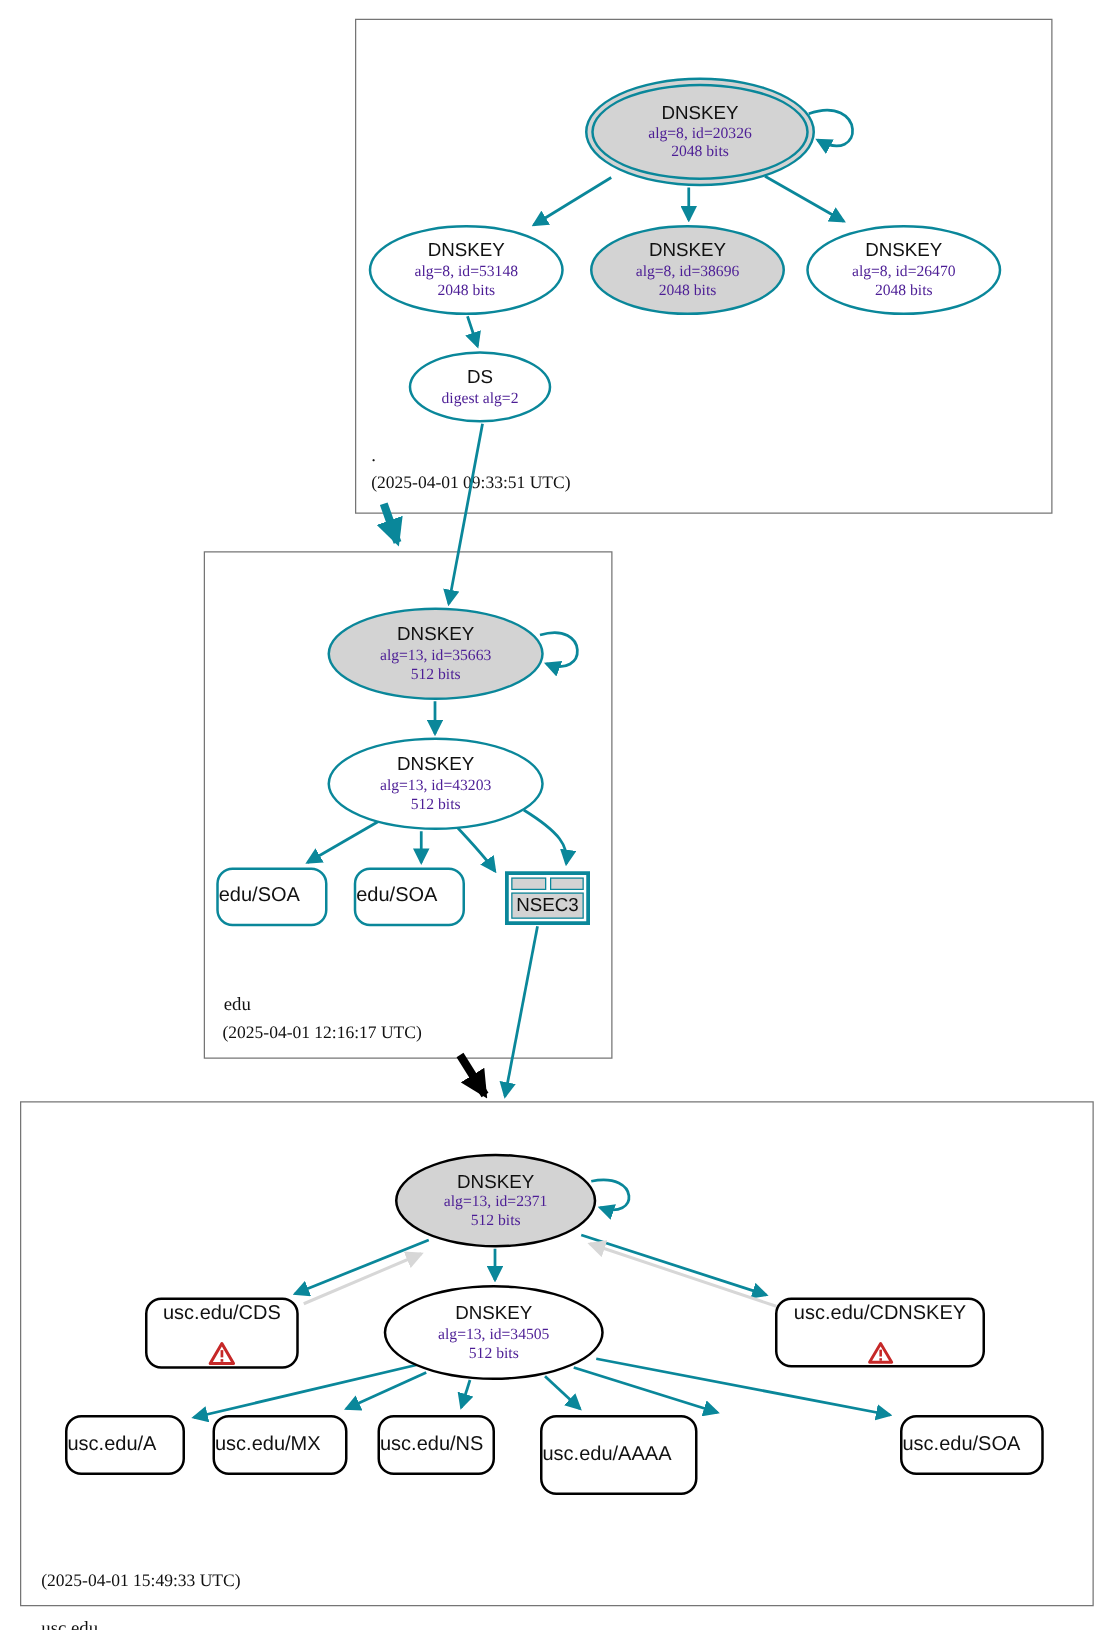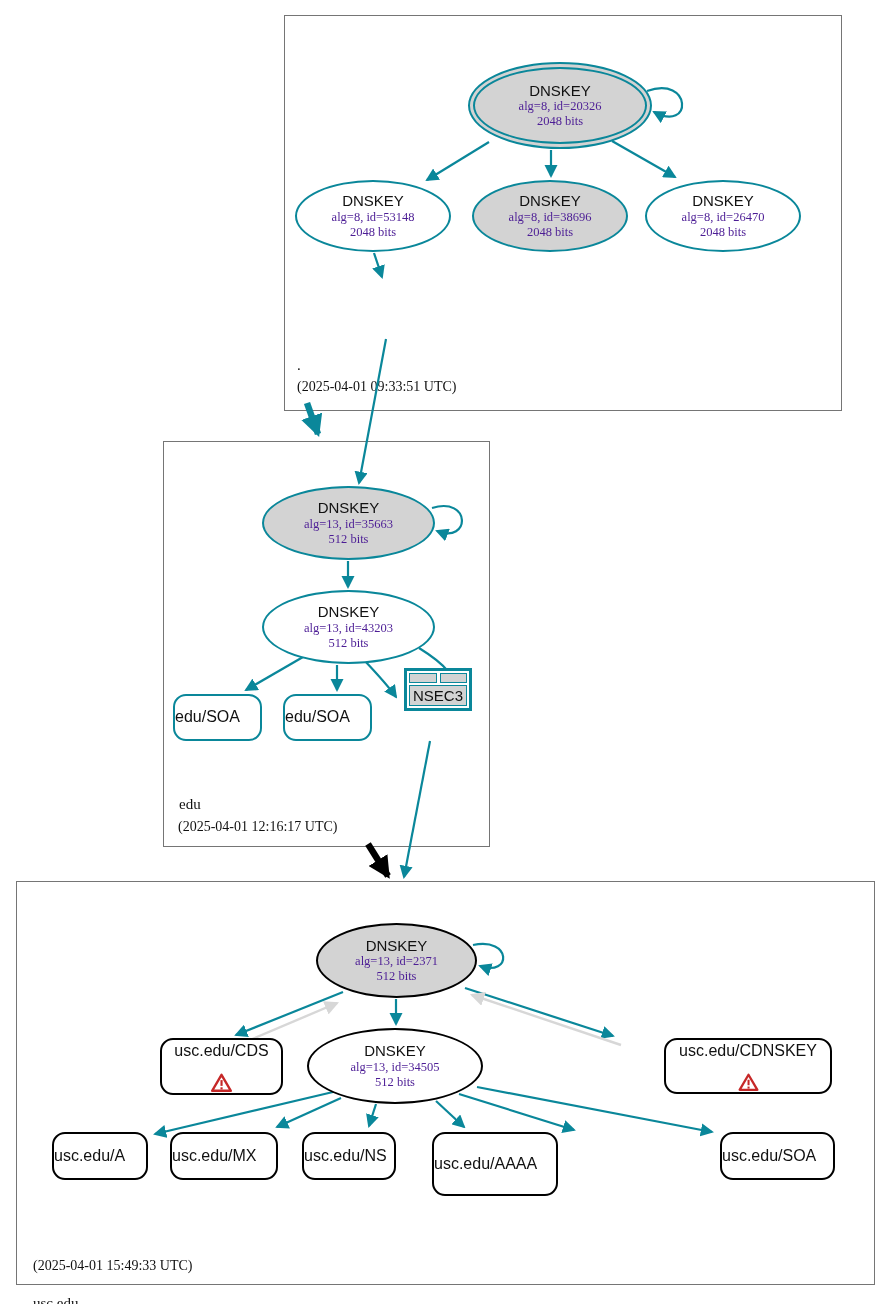--- a/index.html
+++ b/index.html
@@ -18,21 +18,21 @@
   .dbl::before{content:"";position:absolute;inset:3px;border:2.2px solid var(--teal);
        border-radius:50%;pointer-events:none;}
   .txt{position:relative;z-index:1;}
   .t{font:15px/1.15 "Liberation Sans",sans-serif;color:#111;}
   .d{font:12.5px/1.2 "Liberation Serif",serif;color:#4c1d95;}
 
   .rr{position:absolute;border:2.2px solid var(--teal);border-radius:13px;background:#fff;
       display:flex;align-items:center;text-align:center;
       font:16px/1.15 "Liberation Sans",sans-serif;color:#111;z-index:3;box-sizing:border-box;}
   .rr.blackb{border-color:#000;border-width:2.4px;}
-  .rr.warnbox{flex-direction:column;gap:12px;padding-top:2px;margin-left:44px;}
+  .rr.warnbox{flex-direction:column;gap:12px;padding-top:2px;}
 
   .nsec3{position:absolute;border:3px solid var(--teal);background:#fff;z-index:3;
          display:flex;flex-direction:column;padding:2px;gap:2px;box-sizing:border-box;}
   .nsec3 .hdr{display:flex;gap:3px;height:10px;}
   .nsec3 .cell{flex:1;border:1.5px solid var(--teal);background:var(--nodegray);}
   .nsec3 .nbody{flex:1;border:1.5px solid var(--teal);background:var(--nodegray);
          display:flex;align-items:center;justify-content:center;
          font:15px "Liberation Sans",sans-serif;color:#111;}
 
   .warnicon{display:block;margin-top:1px;}
@@ -128,20 +128,26 @@
       <div class="d">2048 bits</div>
     </div>
   </div>
   <div class="ell" style="left:645px;top:180px;width:156px;height:72px">
     <div class="txt">
       <div class="t">DNSKEY</div>
       <div class="d">alg=8, id=26470</div>
       <div class="d">2048 bits</div>
     </div>
   </div>
+  <div class="ell" style="left:327px;top:281px;width:114px;height:57px">
+    <div class="txt">
+      <div class="t">DS</div>
+      <div class="d">digest alg=2</div>
+    </div>
+  </div>
 
   <div class="ell gray" style="left:262px;top:486px;width:173px;height:74px">
     <div class="txt">
       <div class="t">DNSKEY</div>
       <div class="d">alg=13, id=35663</div>
       <div class="d">512 bits</div>
     </div>
   </div>
   <div class="ell" style="left:262px;top:590px;width:173px;height:74px">
     <div class="txt">
@@ -149,21 +155,21 @@
       <div class="d">alg=13, id=43203</div>
       <div class="d">512 bits</div>
     </div>
   </div>
   <div class="rr" style="left:173px;top:694px;width:89px;height:47px">
     <span>edu/SOA</span>
   </div>
   <div class="rr" style="left:283px;top:694px;width:89px;height:47px">
     <span>edu/SOA</span>
   </div>
-  <div class="nsec3" style="left:404px;top:668px;width:68px;height:43px">
+  <div class="nsec3" style="left:404px;top:697px;width:68px;height:43px">
     <div class="hdr">
       <div class="cell"></div>
       <div class="cell"></div>
     </div>
     <div class="nbody">NSEC3</div>
   </div>
 
   <div class="ell gray blackb" style="left:316px;top:923px;width:161px;height:75px">
     <div class="txt">
       <div class="t">DNSKEY</div>

